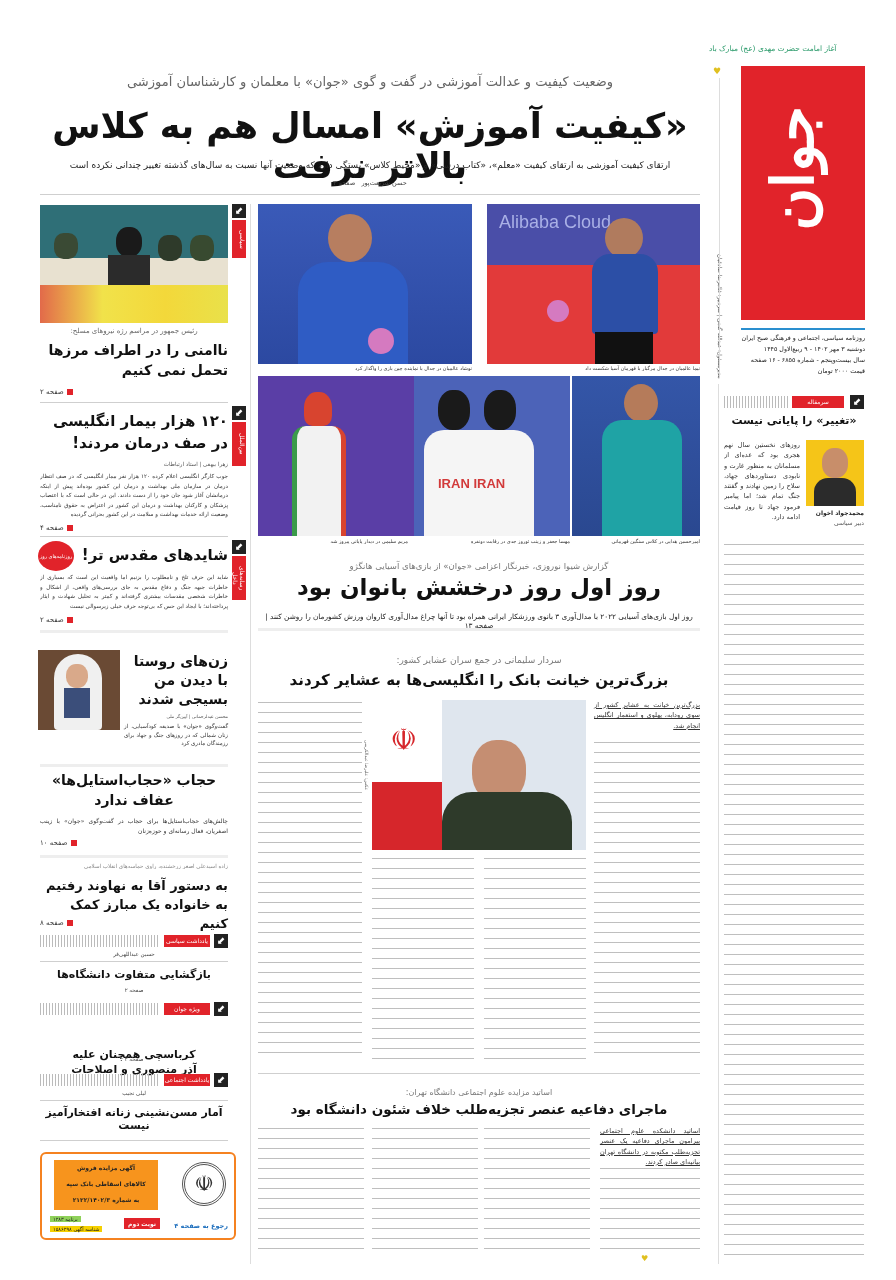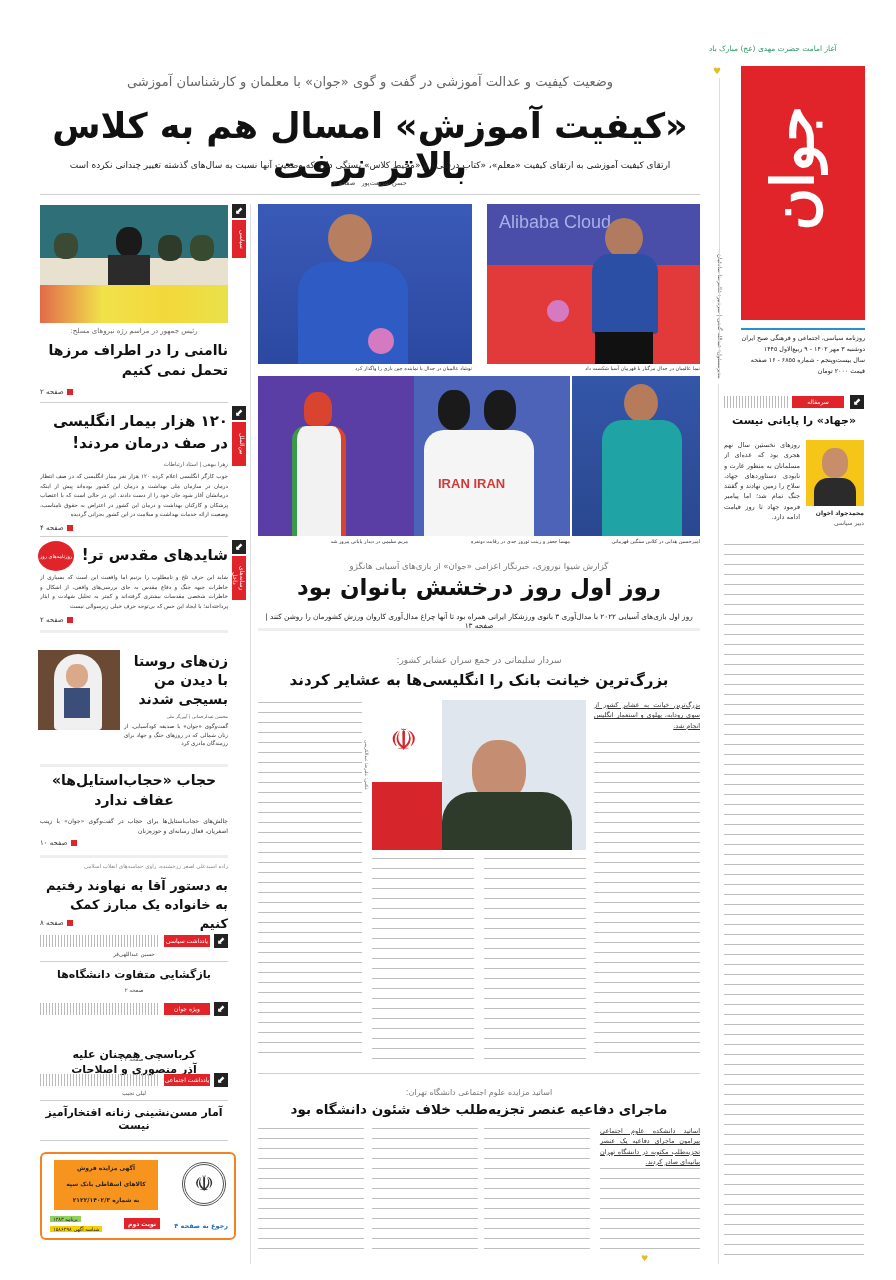--- a/index.html
+++ b/index.html
@@ -107,21 +107,21 @@
 <div class="abs lines" style="left:600px;top:1168px;width:100px;height:86px"></div>
 <div class="abs lines" style="left:484px;top:1128px;width:106px;height:126px"></div>
 <div class="abs lines" style="left:372px;top:1128px;width:106px;height:126px"></div>
 <div class="abs lines" style="left:258px;top:1128px;width:106px;height:126px"></div>
 <div class="abs" style="left:641px;top:1254px;color:#e0c020;font-size:8px">♥</div>
 
 <div class="abs" style="left:718px;top:384px;width:1px;height:880px;background:#ddd"></div>
 <div class="arrow-box" style="left:850px;top:395px">⬋</div>
 <div class="col-tag" style="left:792px;top:396px;width:52px">سرمقاله</div>
 <div class="hatch" style="left:724px;top:396px;width:64px"></div>
-<div class="abs headline" style="left:724px;top:414px;width:140px;font-size:11px">«جهاد» را پایانی نیست</div>
+<div class="abs headline" style="left:724px;top:414px;width:140px;font-size:11px">«تغییر» را پایانی نیست</div>
 <div class="photo" style="left:806px;top:440px;width:58px;height:66px;background:#f5c518">
   <div style="position:absolute;left:16px;top:8px;width:26px;height:30px;border-radius:45%;background:#c88e6a"></div>
   <div style="position:absolute;left:8px;top:38px;width:42px;height:28px;border-radius:14px 14px 0 0;background:#2b2b2b"></div>
 </div>
 <div class="abs" style="left:806px;top:509px;width:58px;font-size:6px;font-weight:bold;text-align:right">محمدجواد اخوان</div>
 <div class="abs" style="left:806px;top:519px;width:58px;font-size:6px;color:#555;text-align:right">دبیر سیاسی</div>
 <div class="abs body-txt" style="left:724px;top:440px;width:76px;height:100px;overflow:hidden">روزهای نخستین سال نهم هجری بود که عده‌ای از مسلمانان به منظور غارت و نابودی دستاوردهای جهاد، سلاح را زمین نهادند و گفتند جنگ تمام شد؛ اما پیامبر فرمود جهاد تا روز قیامت ادامه دارد.</div>
 <div class="abs lines" style="left:724px;top:544px;width:140px;height:712px"></div>
 
 <div class="abs" style="left:250px;top:204px;width:1px;height:1060px;background:#ddd"></div>

